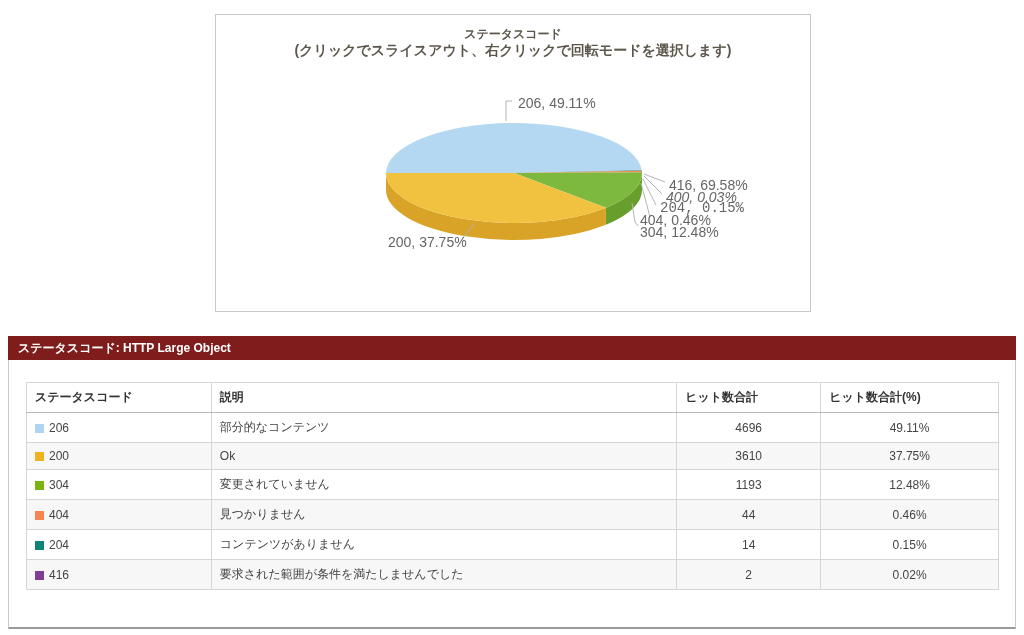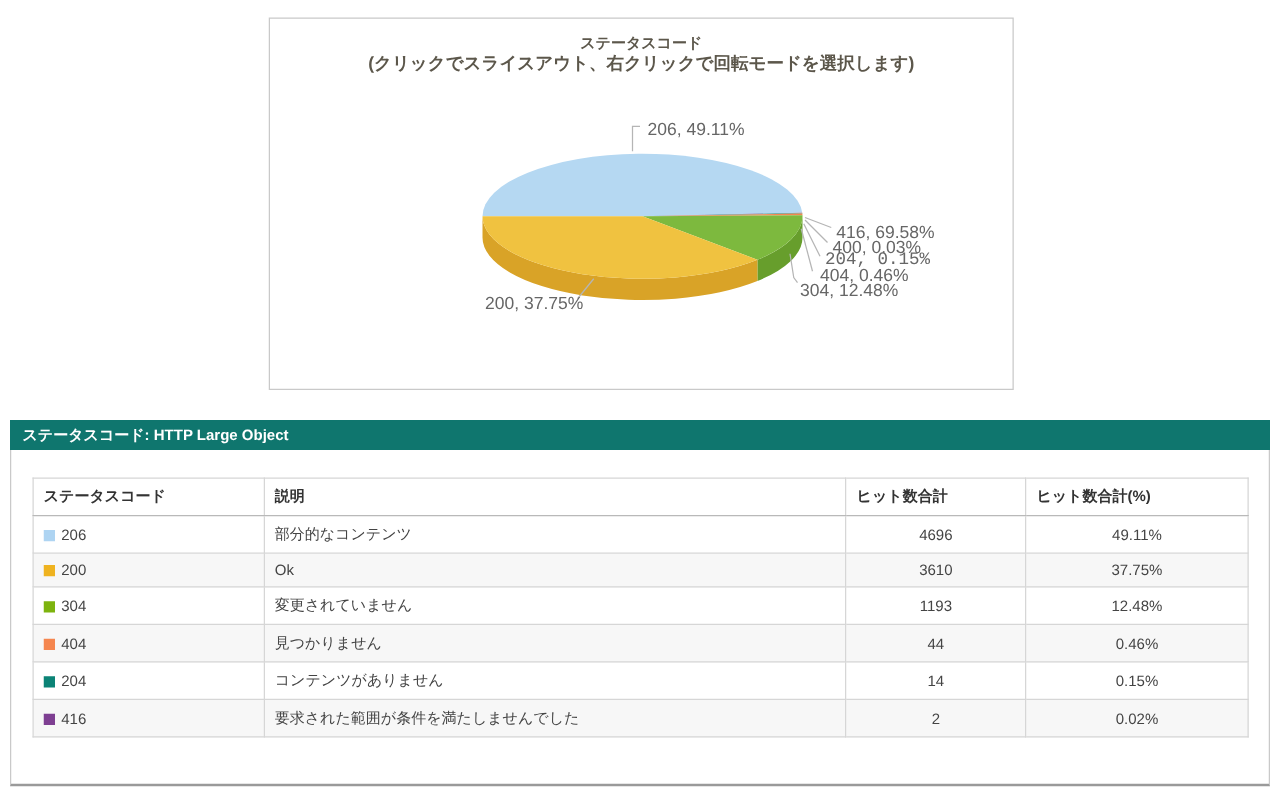--- a/index.html
+++ b/index.html
@@ -11,21 +11,21 @@
     background:#fff; border:1px solid #c9c9c9; }
   .chart-title { position:absolute; top:11px; left:0; width:100%; text-align:center;
     font-size:12px; font-weight:bold; color:#5c574b; }
   .chart-subtitle { position:absolute; top:27px; left:0; width:100%; text-align:center;
     font-size:14px; font-weight:bold; color:#5c574b; }
   .pie-svg { position:absolute; left:0; top:0; width:594px; height:296px; }
   .pie-label { position:absolute; font-size:14px; color:#666; white-space:nowrap; }
 
   
   .section-bar { position:absolute; left:8px; top:336px; width:1008px; height:24px;
-    background:#0f766e; color:#fff; font-size:12px; font-weight:bold;
+    background:#7f1d1d; color:#fff; font-size:12px; font-weight:bold;
     line-height:24px; padding-left:10px; }
   .table-panel { position:absolute; left:8px; top:360px; width:1008px; height:269px;
     background:#fff; border:1px solid #c9c9c9; border-top:none;
     border-bottom:2px solid #9a9a9a; }
 
   
   table.status-table { position:absolute; left:17px; top:22px; width:973px;
     border-collapse:collapse; font-size:12px; color:#444; background:#fff; }
   .status-table th, .status-table td { border:1px solid #d6d6d6; padding:6px 8px;
     text-align:left; height:27px; }
@@ -67,23 +67,23 @@
       <polyline points="428,161 446,179"></polyline>
       <polyline points="427,164 440,190"></polyline>
       <polyline points="425,168 434,202"></polyline>
       <polyline points="416,188 419,207 422,211"></polyline>
       <polyline points="246,224 259,208"></polyline>
     </g>
   </svg>
   <div id="pie-labels">
       <div class="pie-label" style="left: 302px; top: 80px;">206, 49.11%</div>
       <div class="pie-label" style="left: 453px; top: 162px;">416, 69.58%</div>
-      <div class="pie-label" style="left: 450px; top: 174px;">400, 0.03%</div>
+      <div class="pie-label" style="left: 450px; top: 174px; font-style: italic;">400, 0.03%</div>
       <div class="pie-label" style="left: 444px; top: 185px; font-family: Liberation Mono, monospace;">204, 0.15%</div>
-      <div class="pie-label" style="left: 440px; top: 197px;">404, 0.46%</div>
+      <div class="pie-label" style="left: 424px; top: 197px;">404, 0.46%</div>
       <div class="pie-label" style="left: 424px; top: 209px; text-align: right;">304, 12.48%</div>
       <div class="pie-label" style="left: 172px; top: 219px;">200, 37.75%</div>
     </div>
 </div>
 
 <div class="section-bar">
   <span>ステータスコード: HTTP Large Object</span>
 </div>
 
 <div class="table-panel">

